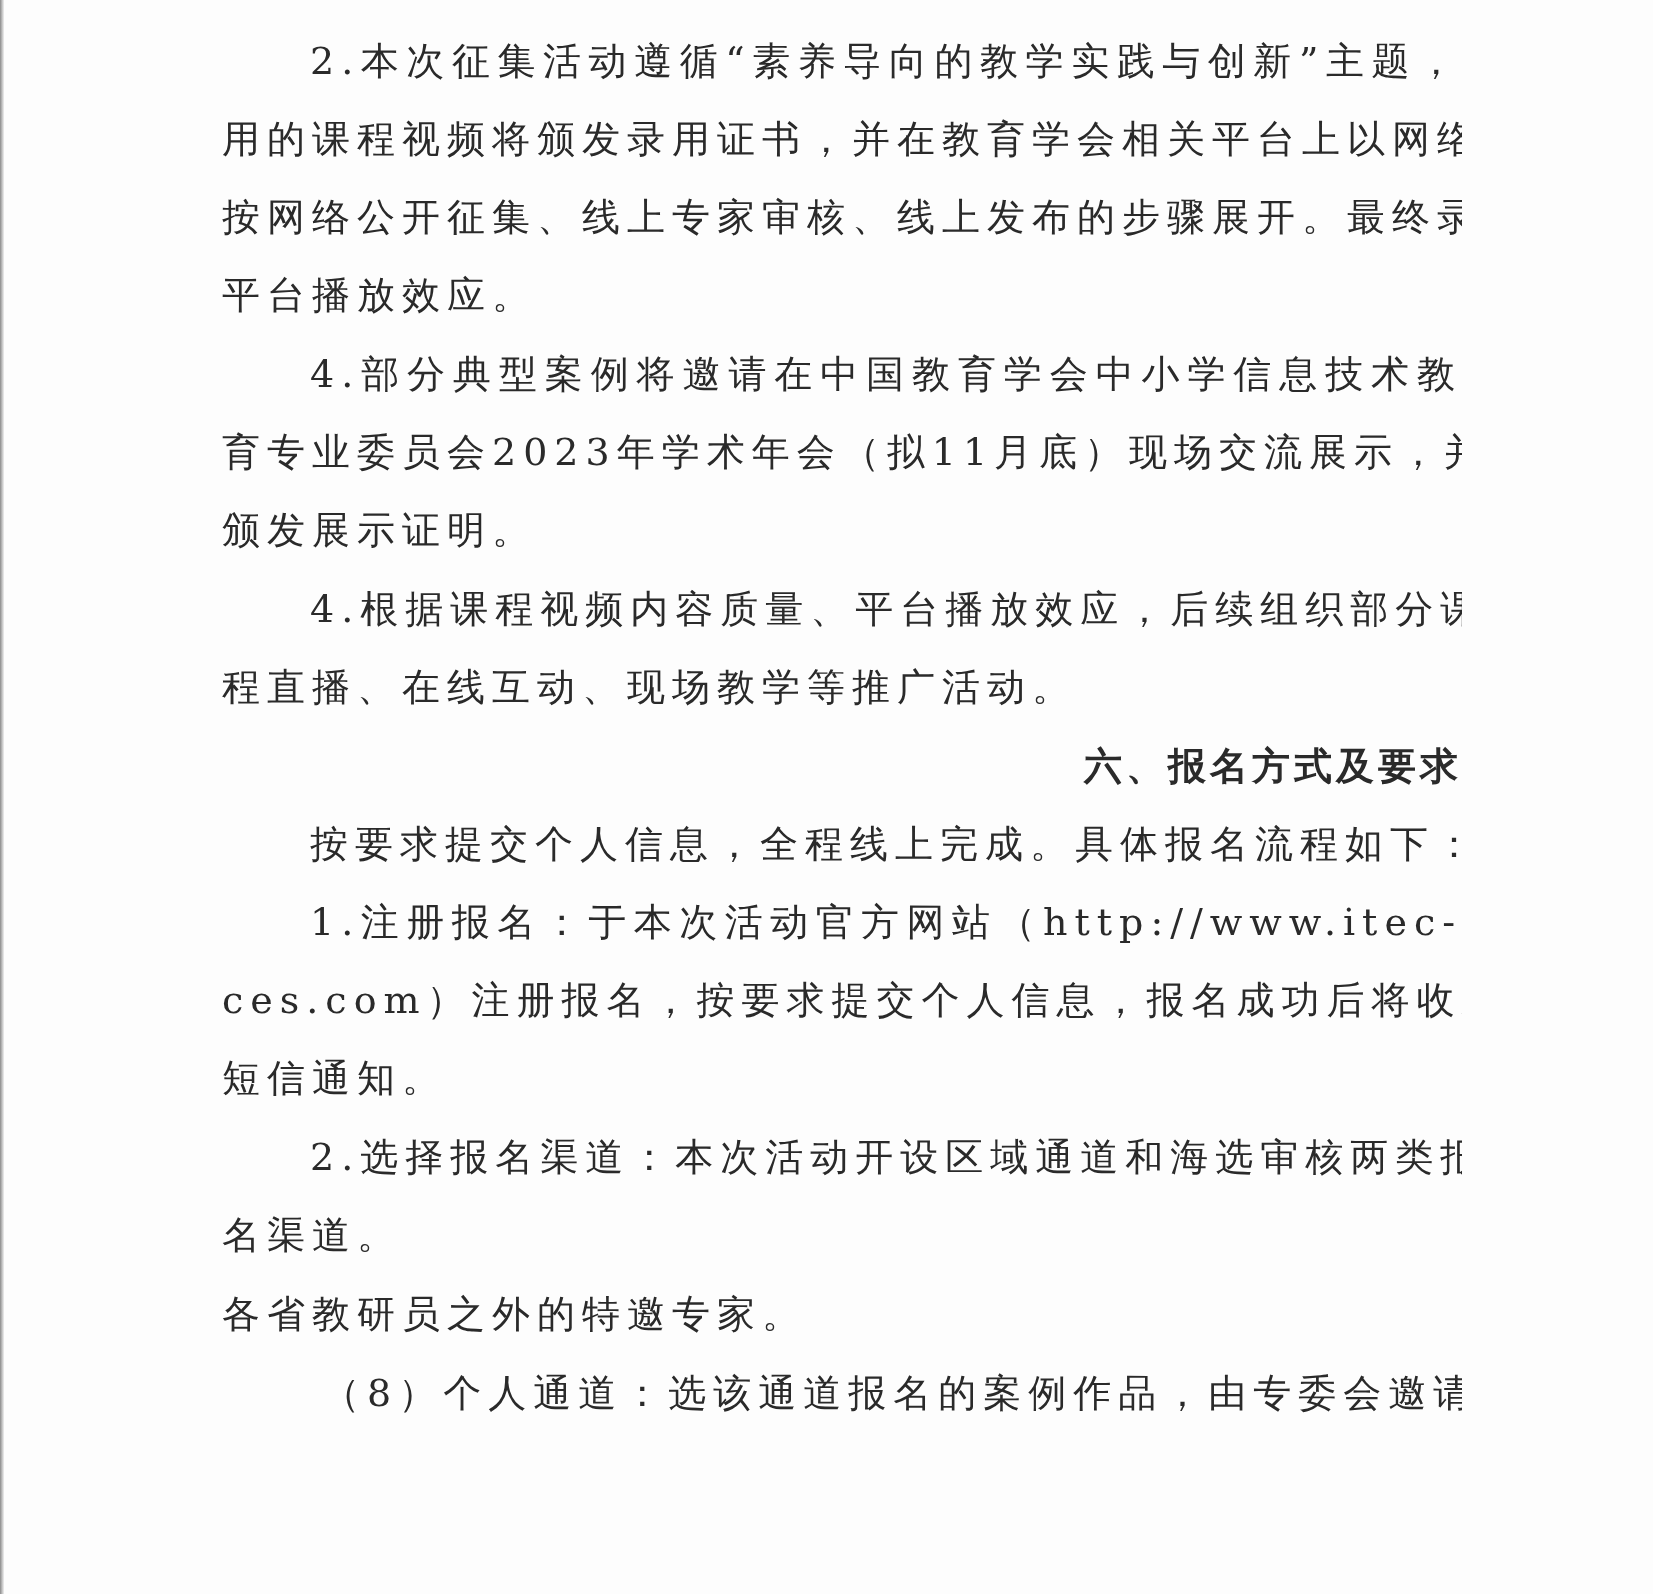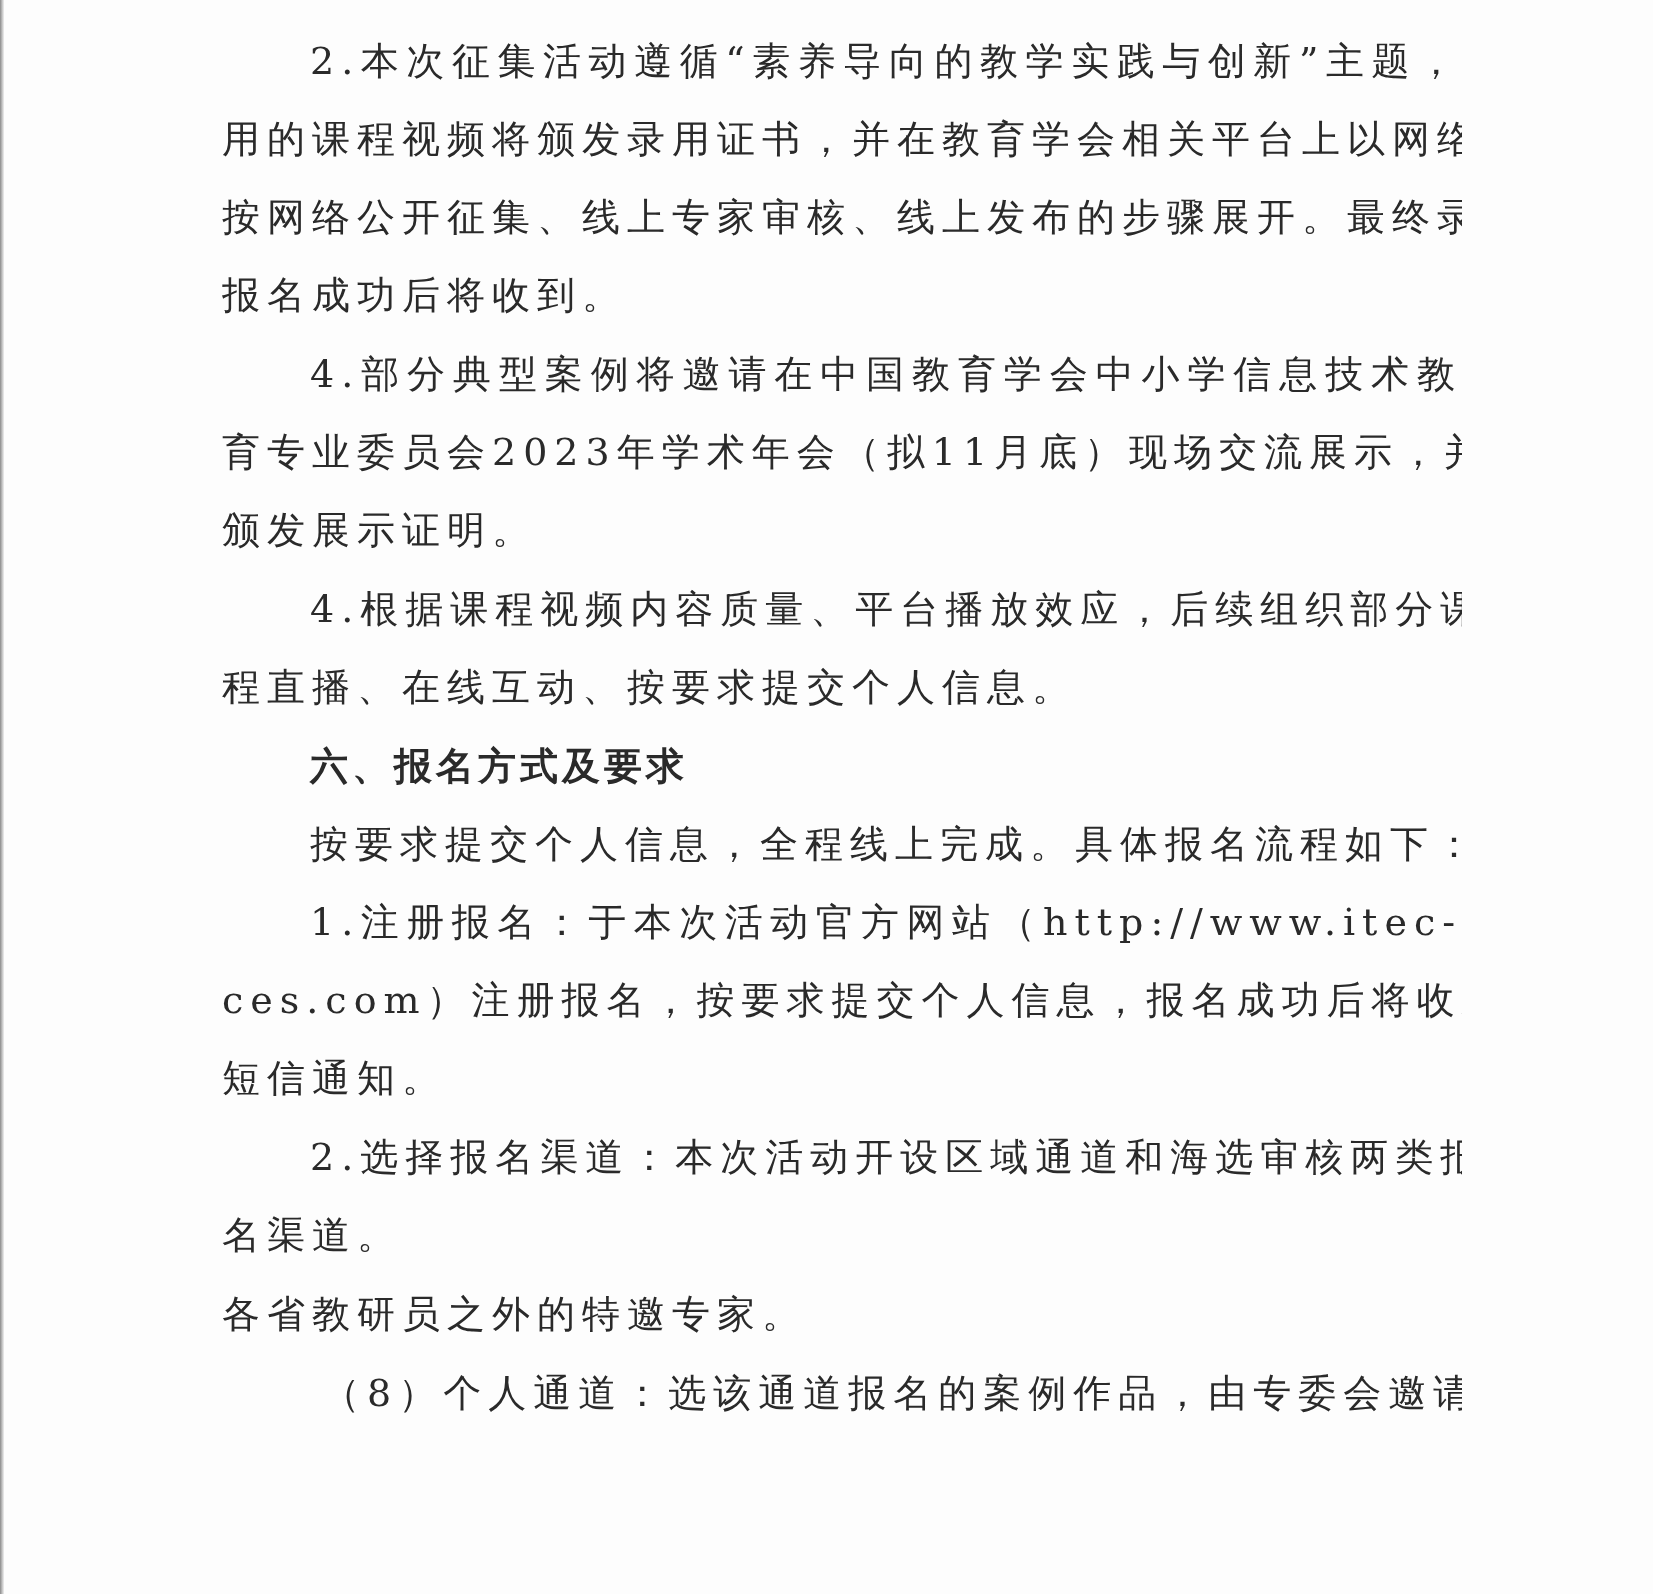--- a/index.html
+++ b/index.html
@@ -17,47 +17,47 @@
     .page {
       position: absolute; left: 222px; top: 22px; width: 1240px;
     }
     .line {
       height: 78px; line-height: 78px;
       font-size: 38px; letter-spacing: 7px;
       white-space: nowrap; overflow: hidden;
     }
     .indent { padding-left: 88px; }
     .indent2 { padding-left: 100px; }
-    .heading { font-family: "DejaVu Sans", "Liberation Sans", sans-serif; font-weight: bold; letter-spacing: 4px; }
+    .heading { font-family: "DejaVu Sans", "Liberation Sans", sans-serif; font-weight: bold; letter-spacing: 4px; text-align: right; }
     .just { text-align: justify; text-align-last: justify; }
     .para { margin-bottom: 1px; }
   </style>
 </head>
 <body>
 
 <div class="edge"></div>
 
 <div class="page">
 
   <div class="para">
     <div class="line indent just">2.本次征集活动遵循“素养导向的教学实践与创新”主题，</div>
     <div class="line just">用的课程视频将颁发录用证书，并在教育学会相关平台上以网络</div>
     <div class="line just">按网络公开征集、线上专家审核、线上发布的步骤展开。最终录</div>
-    <div class="line">报名成功后将收到。</div>
+    <div class="line">平台播放效应。</div>
   </div>
 
   <div class="para">
     <div class="line indent just">4.部分典型案例将邀请在中国教育学会中小学信息技术教</div>
     <div class="line just">育专业委员会2023年学术年会（拟11月底）现场交流展示，并</div>
     <div class="line">颁发展示证明。</div>
   </div>
 
   <div class="para">
     <div class="line indent just">4.根据课程视频内容质量、平台播放效应，后续组织部分课</div>
-    <div class="line">程直播、在线互动、按要求提交个人信息。</div>
+    <div class="line">程直播、在线互动、现场教学等推广活动。</div>
   </div>
 
   <div class="line indent heading">六、报名方式及要求</div>
 
   <div class="line indent">按要求提交个人信息，全程线上完成。具体报名流程如下：</div>
 
   <div class="para">
     <div class="line indent just">1.注册报名：于本次活动官方网站（http://www.itec-</div>
     <div class="line just">ces.com）注册报名，按要求提交个人信息，报名成功后将收到</div>
     <div class="line">短信通知。</div>

